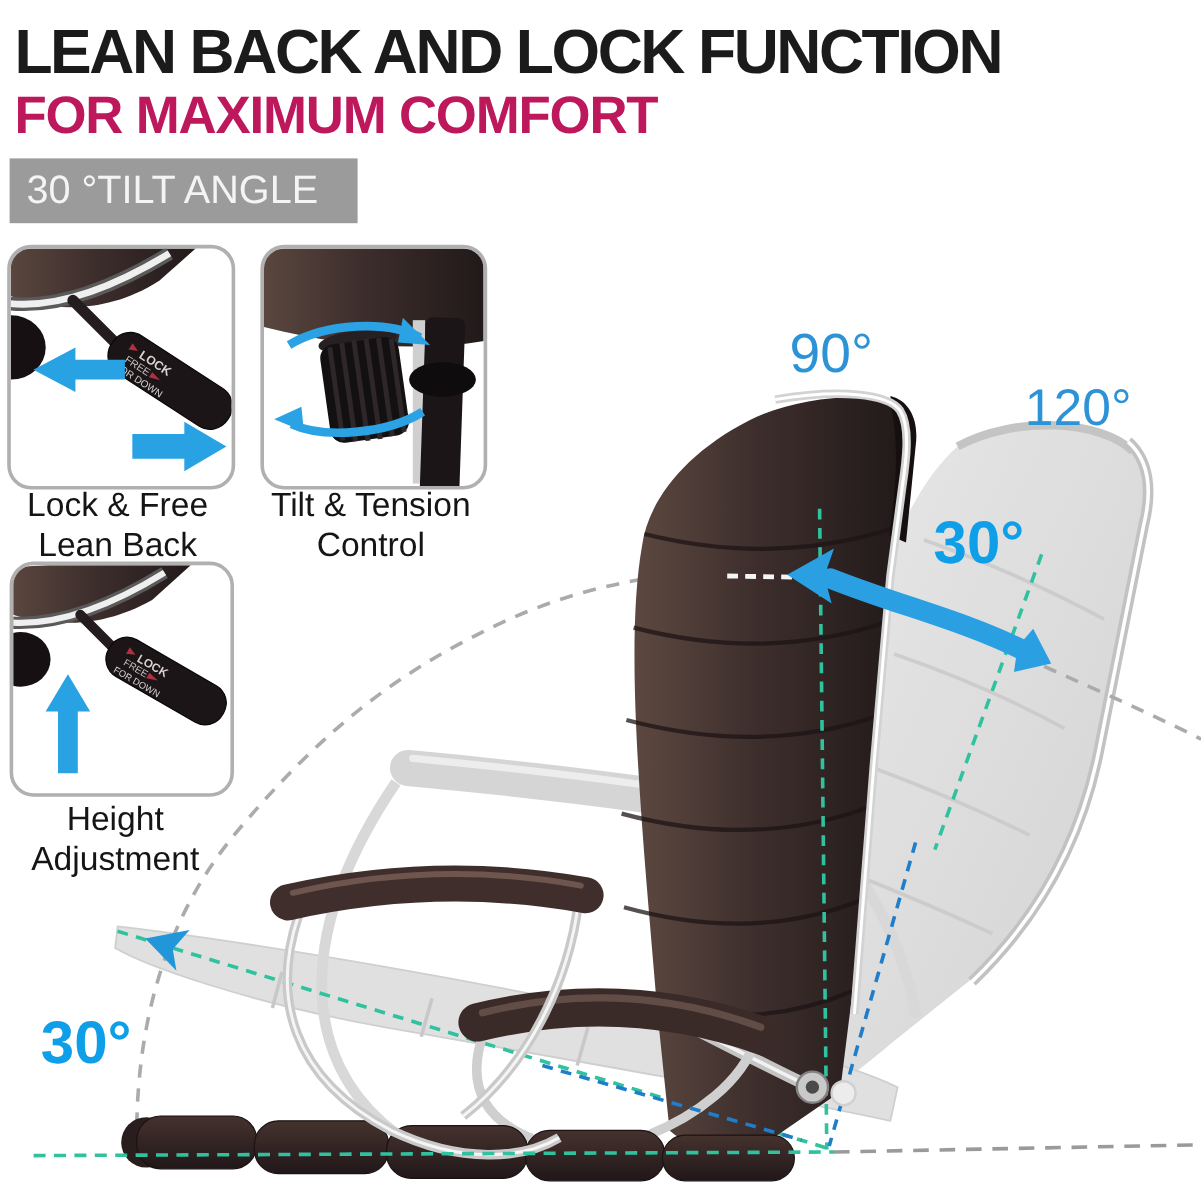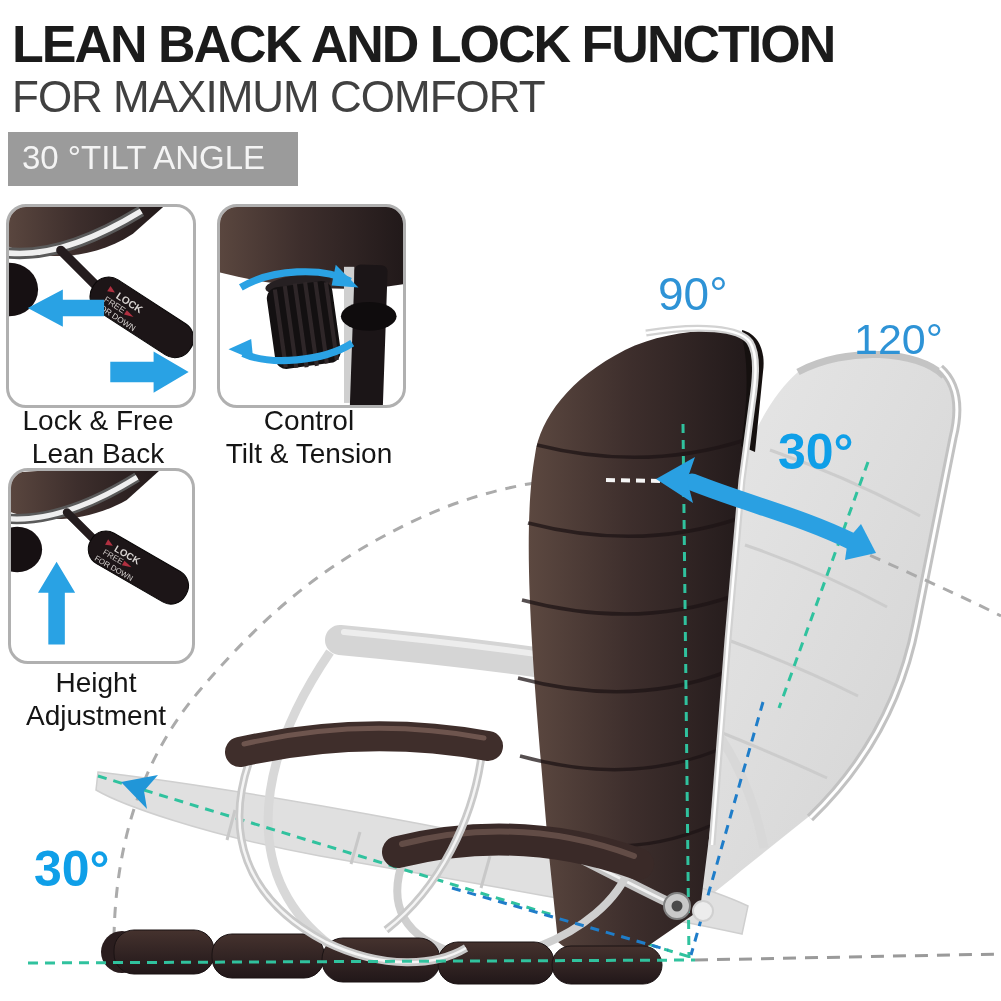--- a/index.html
+++ b/index.html
@@ -7,22 +7,22 @@
     width:1001px;height:1001px;position:relative;overflow:hidden;
     background:#ffffff;font-family:"Liberation Sans",sans-serif;
   }
   .abs{position:absolute;text-align:center;}
   #main-illustration{position:absolute;left:0;top:0;width:1001px;height:1001px;z-index:1;}
   .hdr-title{
     left:12px;top:14px;font-size:52px;font-weight:bold;letter-spacing:-2px;
     color:#1b1b1b;z-index:2;white-space:nowrap;
   }
   .hdr-sub{
-    left:12px;top:72px;font-size:44px;font-weight:400;letter-spacing:-1px;
-    color:#404040;z-index:2;white-space:nowrap;
+    left:12px;top:72px;font-size:44px;font-weight:700;letter-spacing:-1px;
+    color:#be185d;z-index:2;white-space:nowrap;
   }
   .badge{
     left:8px;top:132px;background:#9b9b9b;color:#f4f4f4;
     font-size:33px;padding:7px 33px 9px 14px;z-index:2;white-space:nowrap;
   }
   .card{
     border:3px solid #b0b0b0;border-radius:20px;background:#ffffff;
     overflow:hidden;z-index:2;
   }
   #card1{left:6px;top:204px;width:184px;height:198px;}
@@ -213,19 +213,19 @@
     </g>
     <polygon points="44,88 26,118 36,118 36,168 52,168 52,118 62,118" fill="#29a2e4"></polygon>
   </svg>
 </div>
 
 <div id="flabel1" class="abs feat-label">
   <div>Lock &amp; Free</div>
   <div>Lean Back</div>
 </div>
 <div id="flabel2" class="abs feat-label">
+  <div>Tilt &amp; Tension</div>
   <div>Control</div>
-  <div>Tilt &amp; Tension</div>
 </div>
 <div id="flabel3" class="abs feat-label">
   <div>Height</div>
   <div>Adjustment</div>
 </div>
 
 </body></html>

